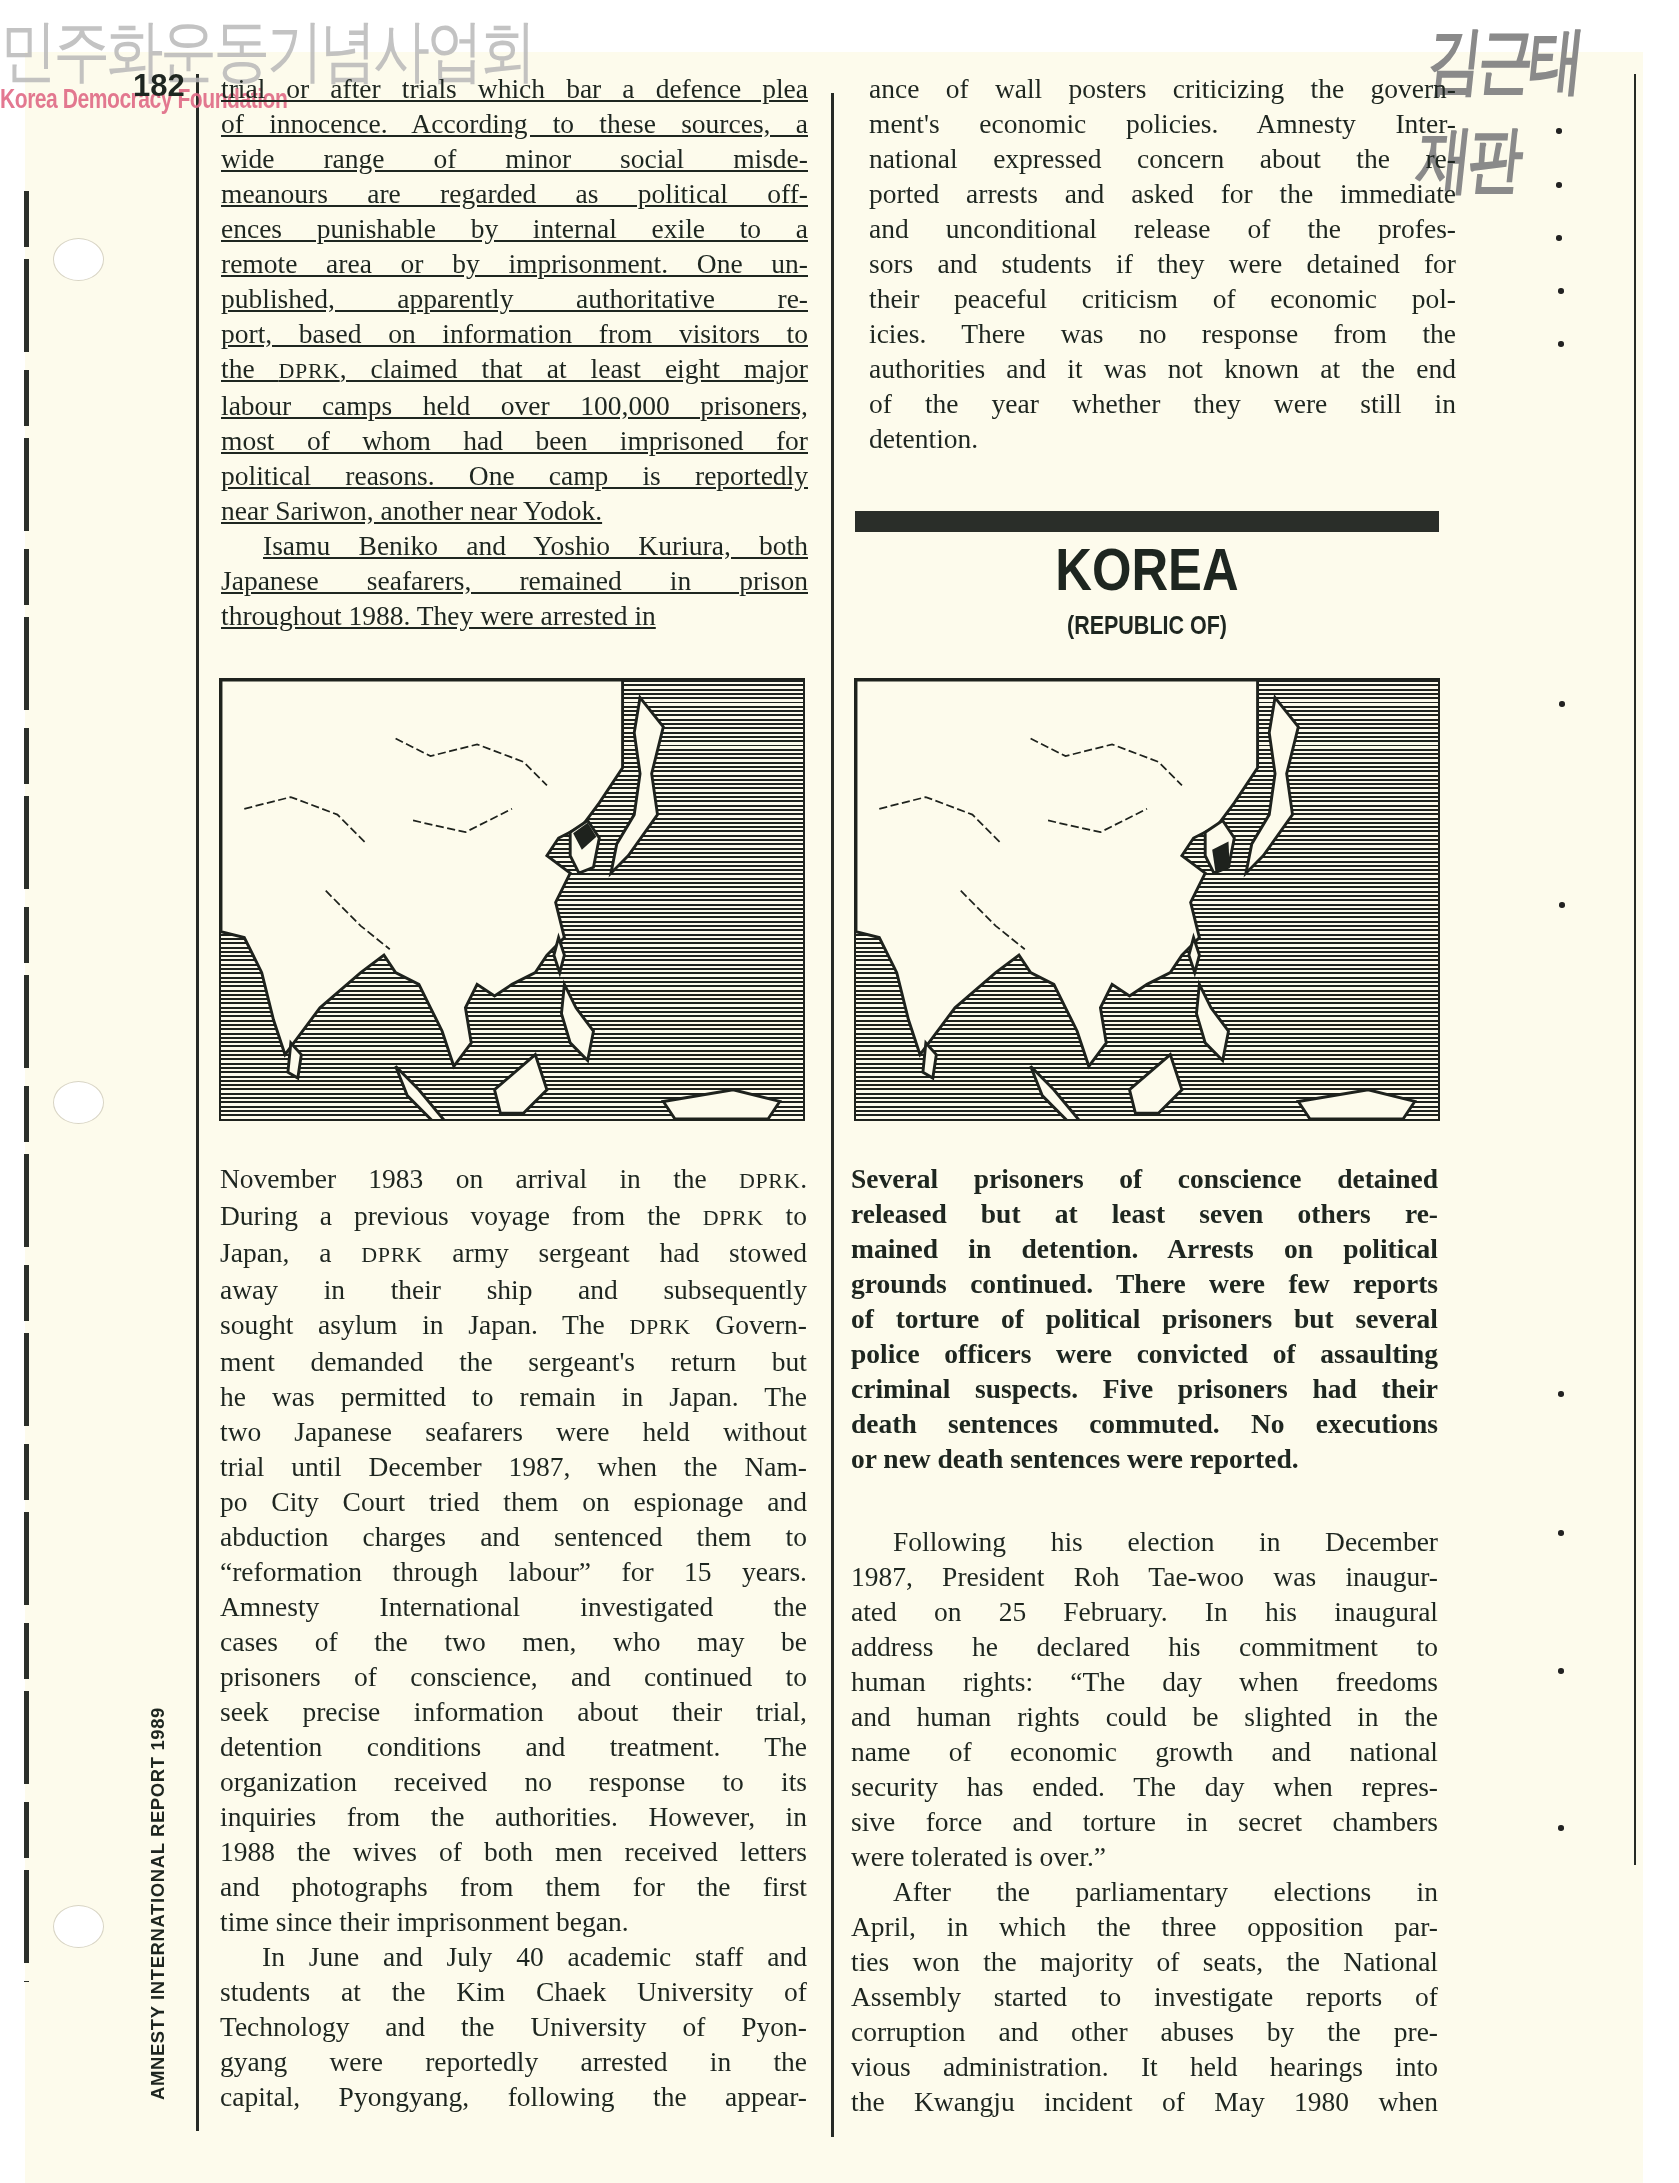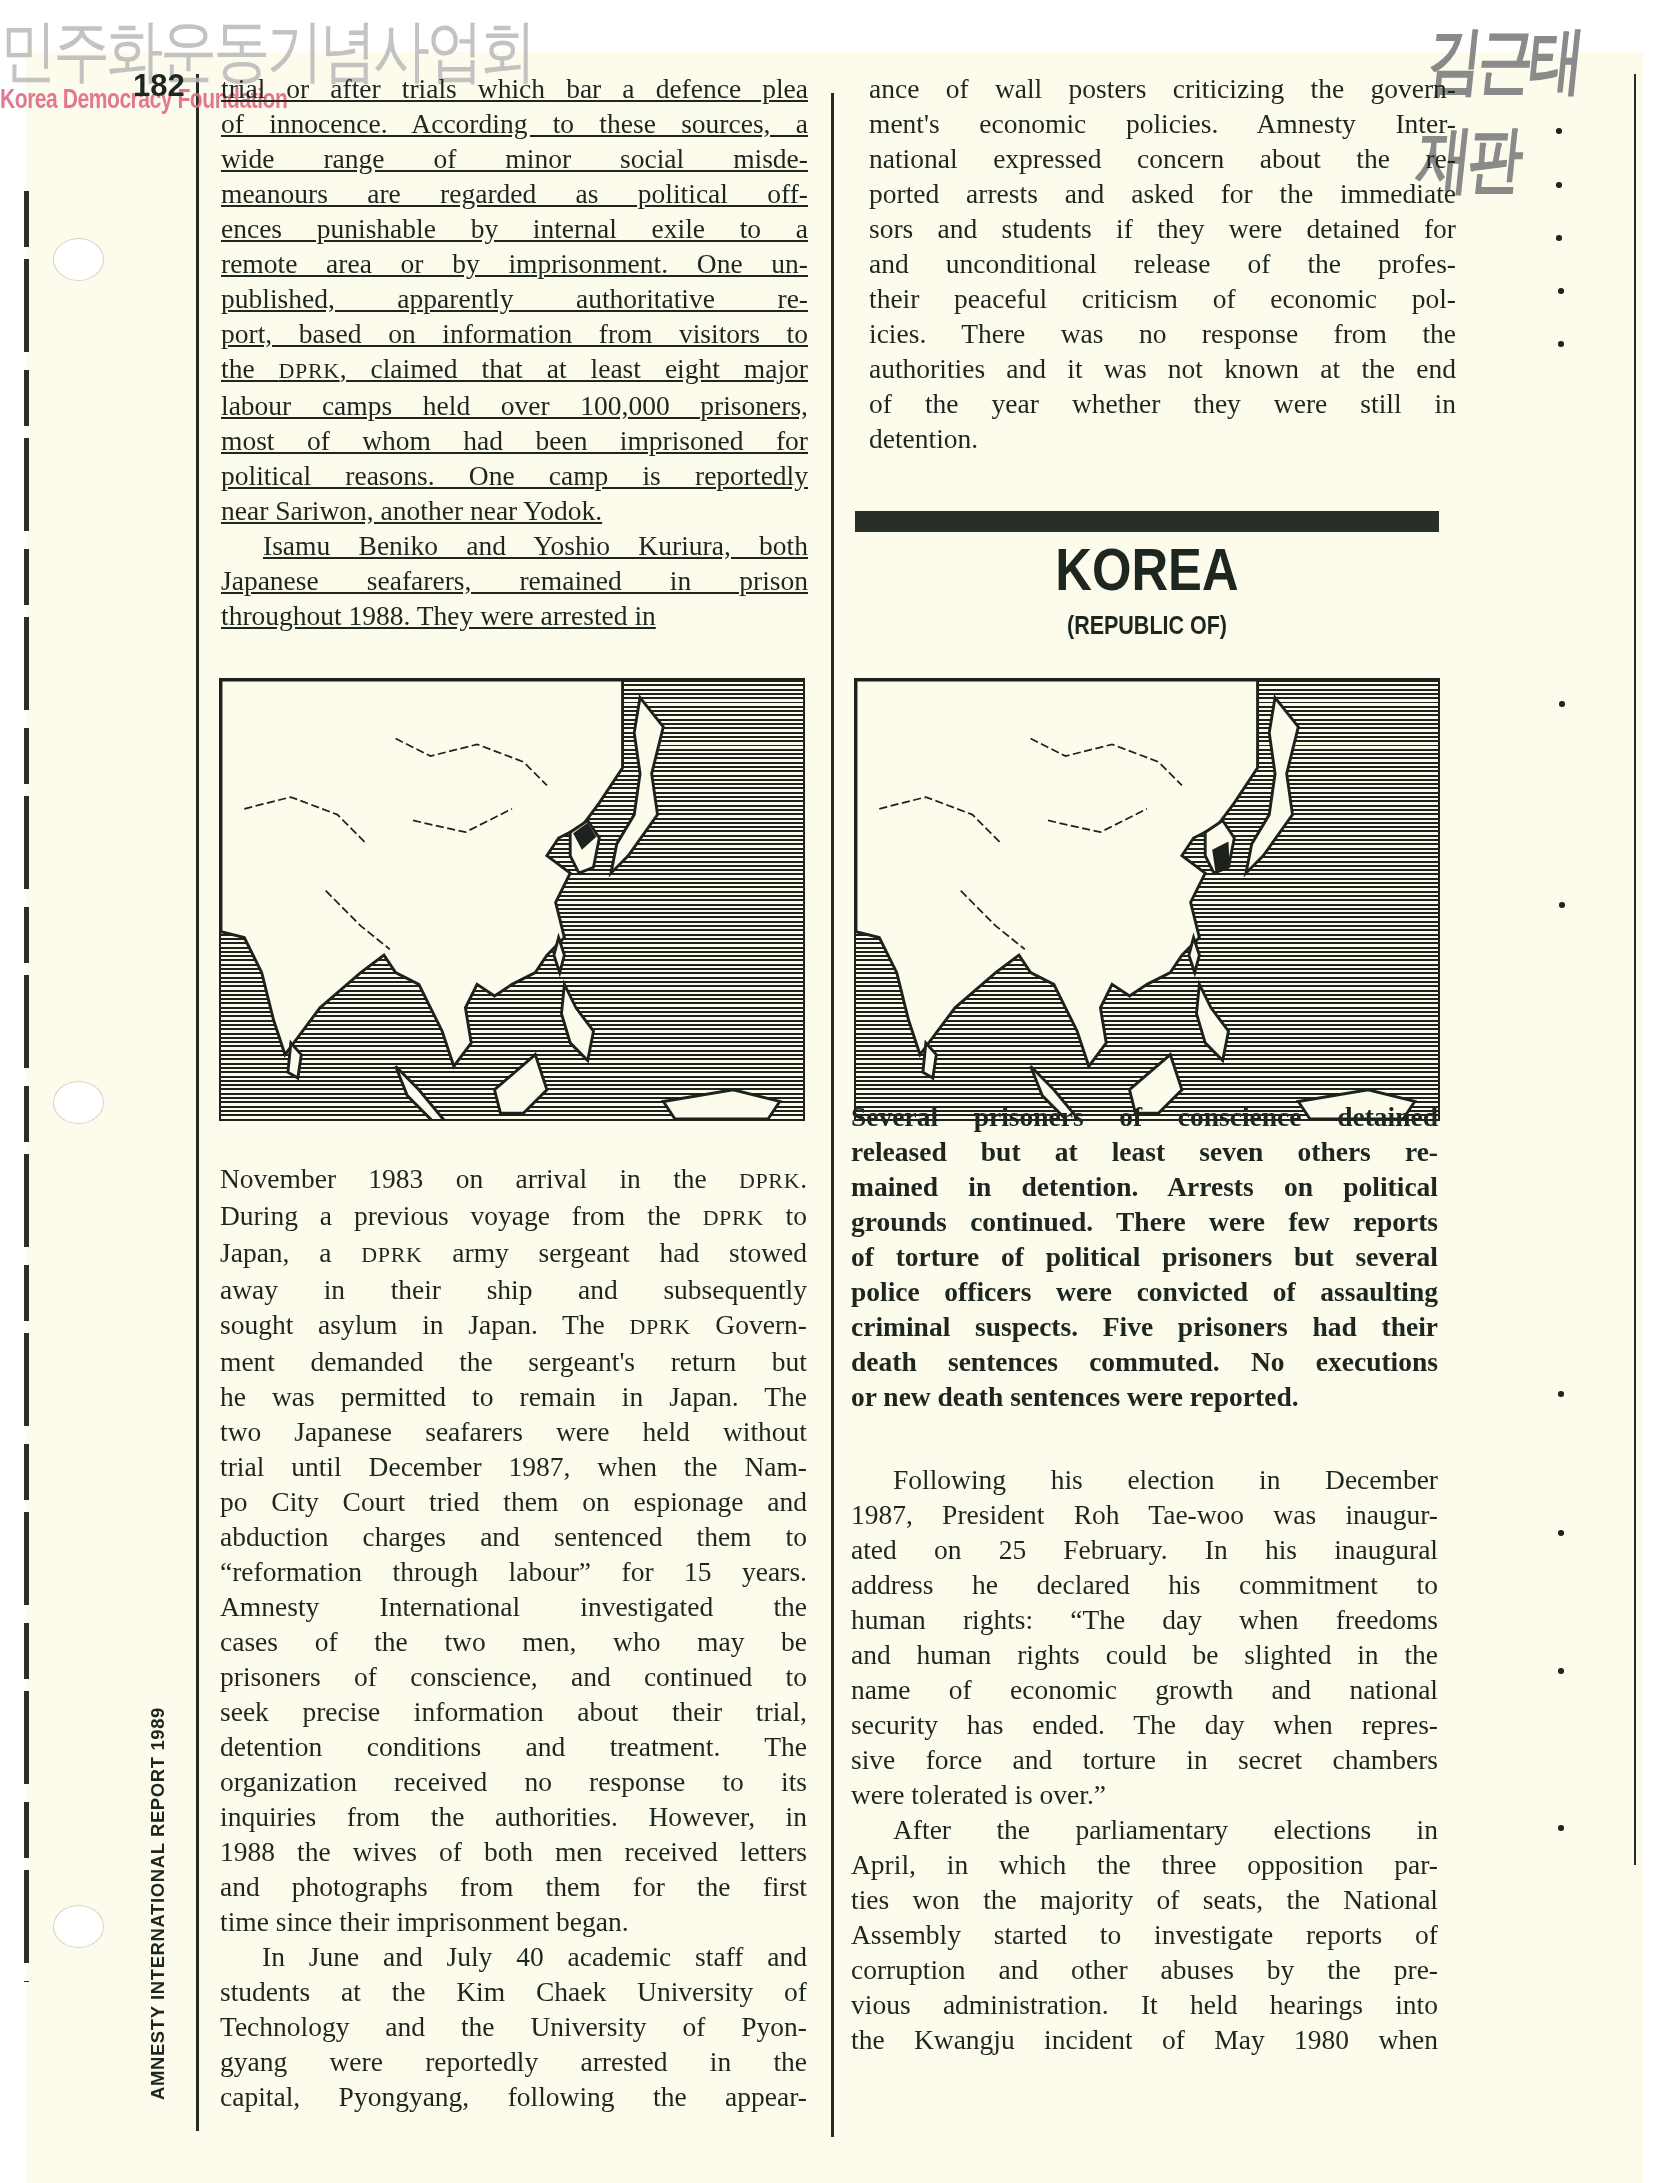--- a/index.html
+++ b/index.html
@@ -52,21 +52,21 @@
     letter-spacing: 0.6px;
   }
   .margin-dot { position: absolute; width: 5.6px; height: 5.6px; border-radius: 50%; background: #222; }
 
   .col { position: absolute; width: 587px; font-size: 27.5px; line-height: 35px; }
   .col .line { display: block; text-align: justify; text-align-last: justify; white-space: nowrap; }
   .col .line.last { text-align-last: left; }
   .col-left-top { left: 221px; top: 71px; text-decoration: underline; }
   .col-left-bottom { left: 220px; top: 1161px; }
   .col-right-top { left: 833px; top: 71px; margin-left: 36px; }
-  .col-right-bottom { left: 851px; top: 1099px; }
+  .col-right-bottom { left: 851px; top: 1161px; }
   .bold-intro { font-weight: bold; }
   .sc { font-size: 22px; letter-spacing: 0.6px; }
 
   .heading-bar { position: absolute; left: 855px; top: 511px; width: 584px; height: 21px; background: #2a2e29; }
   .country-title {
     position: absolute; left: 855px; top: 536px; width: 584px; text-align: center;
     font-family: "Liberation Sans", sans-serif; font-weight: bold; font-size: 59px;
     transform: scaleX(.86); transform-origin: center top;
   }
   .country-subtitle {
@@ -190,22 +190,22 @@
       <span class="line">capital, Pyongyang, following the appear-</span>
     </div>
 </div>
 
 <div class="col col-right-top">
   <div>
       <span class="line">ance of wall posters criticizing the govern-</span>
       <span class="line">ment's economic policies. Amnesty Inter-</span>
       <span class="line">national expressed concern about the re-</span>
       <span class="line">ported arrests and asked for the immediate</span>
+      <span class="line">and unconditional release of the profes-</span>
       <span class="line">sors and students if they were detained for</span>
-      <span class="line">and unconditional release of the profes-</span>
       <span class="line">their peaceful criticism of economic pol-</span>
       <span class="line">icies. There was no response from the</span>
       <span class="line">authorities and it was not known at the end</span>
       <span class="line">of the year whether they were still in</span>
       <span class="line last">detention.</span>
     </div>
 </div>
 
 <div class="heading-bar"></div>
 <div class="country-title">KOREA</div>

